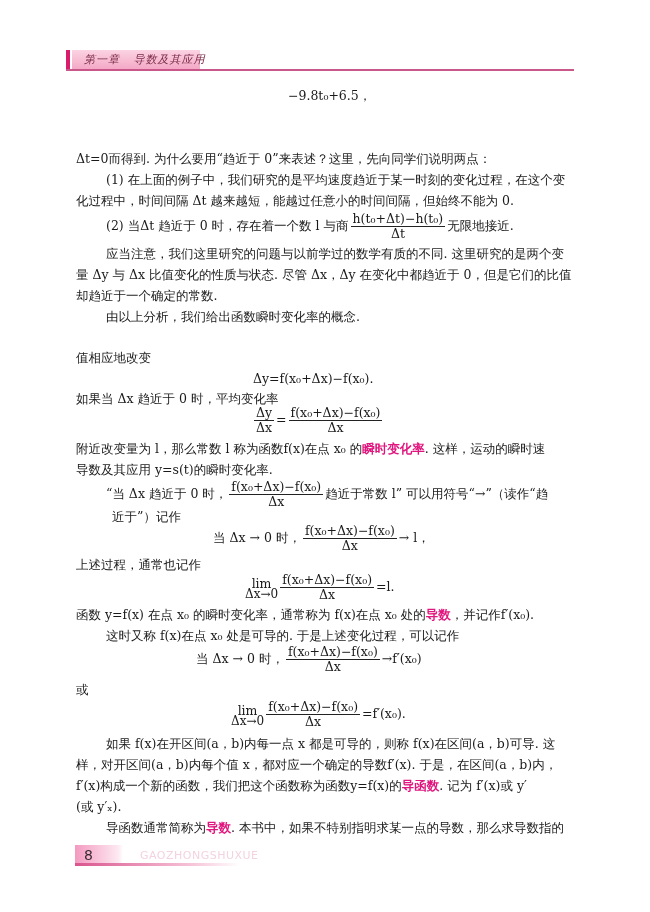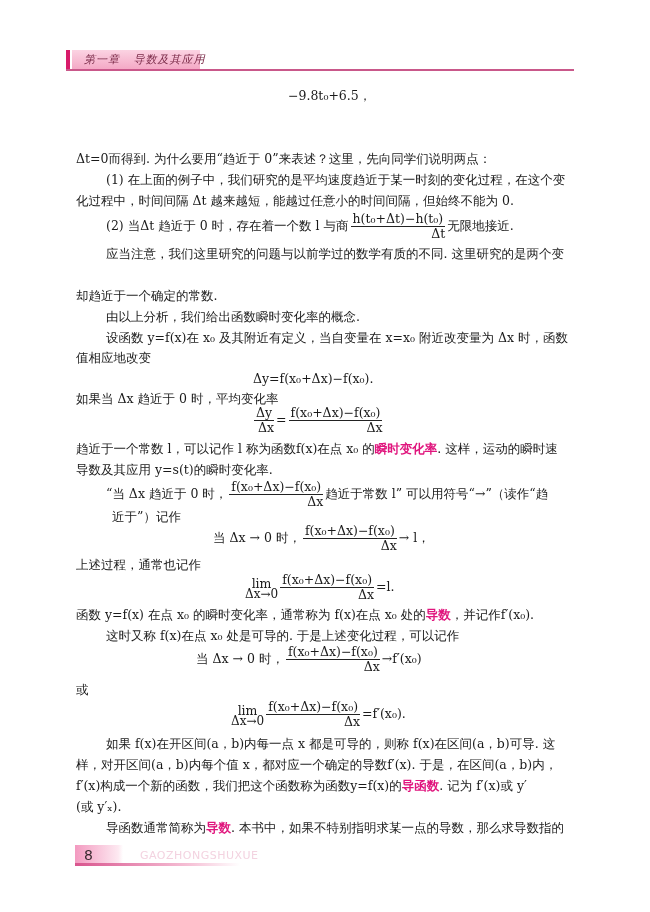--- a/index.html
+++ b/index.html
@@ -14,21 +14,21 @@
   .hdr-text { position: absolute; left: 84px; top: 52px; font-family: "DejaVu Sans", sans-serif;
               font-size: 11px; font-style: italic; color: #7a2a48; letter-spacing: 1px; white-space: pre; }
   .hdr-line { position: absolute; left: 66px; top: 69px; width: 508px; height: 2px; background: #c9588a; }
 
   
   .ln { position: absolute; font-size: 12.5px; line-height: 16px; white-space: nowrap; }
   .ind { left: 106px; }
   .fl { left: 76px; }
   .em { color: #e0157d; font-family: "DejaVu Sans", sans-serif; font-weight: bold; font-size: 12.5px; }
   i, .it { font-style: italic; }
-  .frac { display: inline-block; vertical-align: middle; text-align: right; margin: 0 2px; }
+  .frac { display: inline-block; vertical-align: middle; text-align: center; margin: 0 2px; }
   .frac .num { display: block; border-bottom: 1px solid #222; padding: 0 2px; line-height: 14px; }
   .frac .den { display: block; line-height: 14px; }
   .lim { display: inline-block; vertical-align: middle; text-align: center; line-height: 12px; }
   .lim .sub { display: block; font-size: 12px; line-height: 8px; }
 
   
   .ftr-box { position: absolute; left: 75px; top: 845px; width: 48px; height: 20px;
              background: linear-gradient(to right, #f39ac0, #fde9f1 90%, #ffffff); }
   .ftr-num { position: absolute; left: 84px; top: 847px; font-family: "DejaVu Sans", sans-serif;
              font-size: 14px; color: #3a2a30; }
@@ -53,37 +53,37 @@
   <div class="ln fl" style="top:151px;">Δt=0而得到. 为什么要用“趋近于 0”来表述？这里，先向同学们说明两点：</div>
 
   <div class="ln ind" style="top:172px;">(1) 在上面的例子中，我们研究的是平均速度趋近于某一时刻的变化过程，在这个变</div>
   <div class="ln fl" style="top:193px;">化过程中，时间间隔 Δt 越来越短，能越过任意小的时间间隔，但始终不能为 0.</div>
 
   <div class="ln ind" style="top:212px;">
     <span>(2) 当Δt 趋近于 0 时，存在着一个数 l 与商</span><span class="frac"><span class="num">h(t₀+Δt)−h(t₀)</span><span class="den">Δt</span></span><span>无限地接近.</span>
   </div>
 
   <div class="ln ind" style="top:246px;">应当注意，我们这里研究的问题与以前学过的数学有质的不同. 这里研究的是两个变</div>
+  <div class="ln fl" style="top:267px;">量 Δy 与 Δx 比值变化的性质与状态. 尽管 Δx，Δy 在变化中都趋近于 0，但是它们的比值</div>
   <div class="ln fl" style="top:288px;">却趋近于一个确定的常数.</div>
 
   <div class="ln ind" style="top:309px;">由以上分析，我们给出函数瞬时变化率的概念.</div>
 
-  <div class="ln ind" style="top:330px;">设函数 y=f(x)在 x₀ 及其附近有定义，当自变量在 x=x₀ 附近改变量为 Δx 时，函数</div>
   <div class="ln fl" style="top:350px;">值相应地改变</div>
 
   <div class="ln" style="left:253px; top:371px;">Δy=f(x₀+Δx)−f(x₀).</div>
 
   <div class="ln fl" style="top:391px;">如果当 Δx 趋近于 0 时，平均变化率</div>
 
   <div class="ln" style="left:252px; top:406px;">
     <span class="frac"><span class="num">Δy</span><span class="den">Δx</span></span><span>=</span><span class="frac"><span class="num">f(x₀+Δx)−f(x₀)</span><span class="den">Δx</span></span>
   </div>
 
   <div class="ln fl" style="top:441px;">
-    <span>趋近于一个常数 l，可以记作 l 称为函数f(x)在点 x₀ 的</span><span class="em">瞬时变化率</span><span>. 这样，运动的瞬时速</span>
+    <span>附近改变量为 l，那么常数 l 称为函数f(x)在点 x₀ 的</span><span class="em">瞬时变化率</span><span>. 这样，运动的瞬时速</span>
   </div>
   <div class="ln fl" style="top:462px;">导数及其应用 y=s(t)的瞬时变化率.</div>
 
   <div class="ln ind" style="top:480px;">
     <span>“当 Δx 趋近于 0 时，</span><span class="frac"><span class="num">f(x₀+Δx)−f(x₀)</span><span class="den">Δx</span></span><span>趋近于常数 l” 可以用符号“→”（读作“趋</span>
   </div>
   <div class="ln fl" style="top:509px;margin-left:36px;">近于”）记作</div>
 
   <div class="ln" style="left:213px; top:524px;">
     <span>当 Δx → 0 时，</span><span class="frac"><span class="num">f(x₀+Δx)−f(x₀)</span><span class="den">Δx</span></span><span>→ l，</span>

